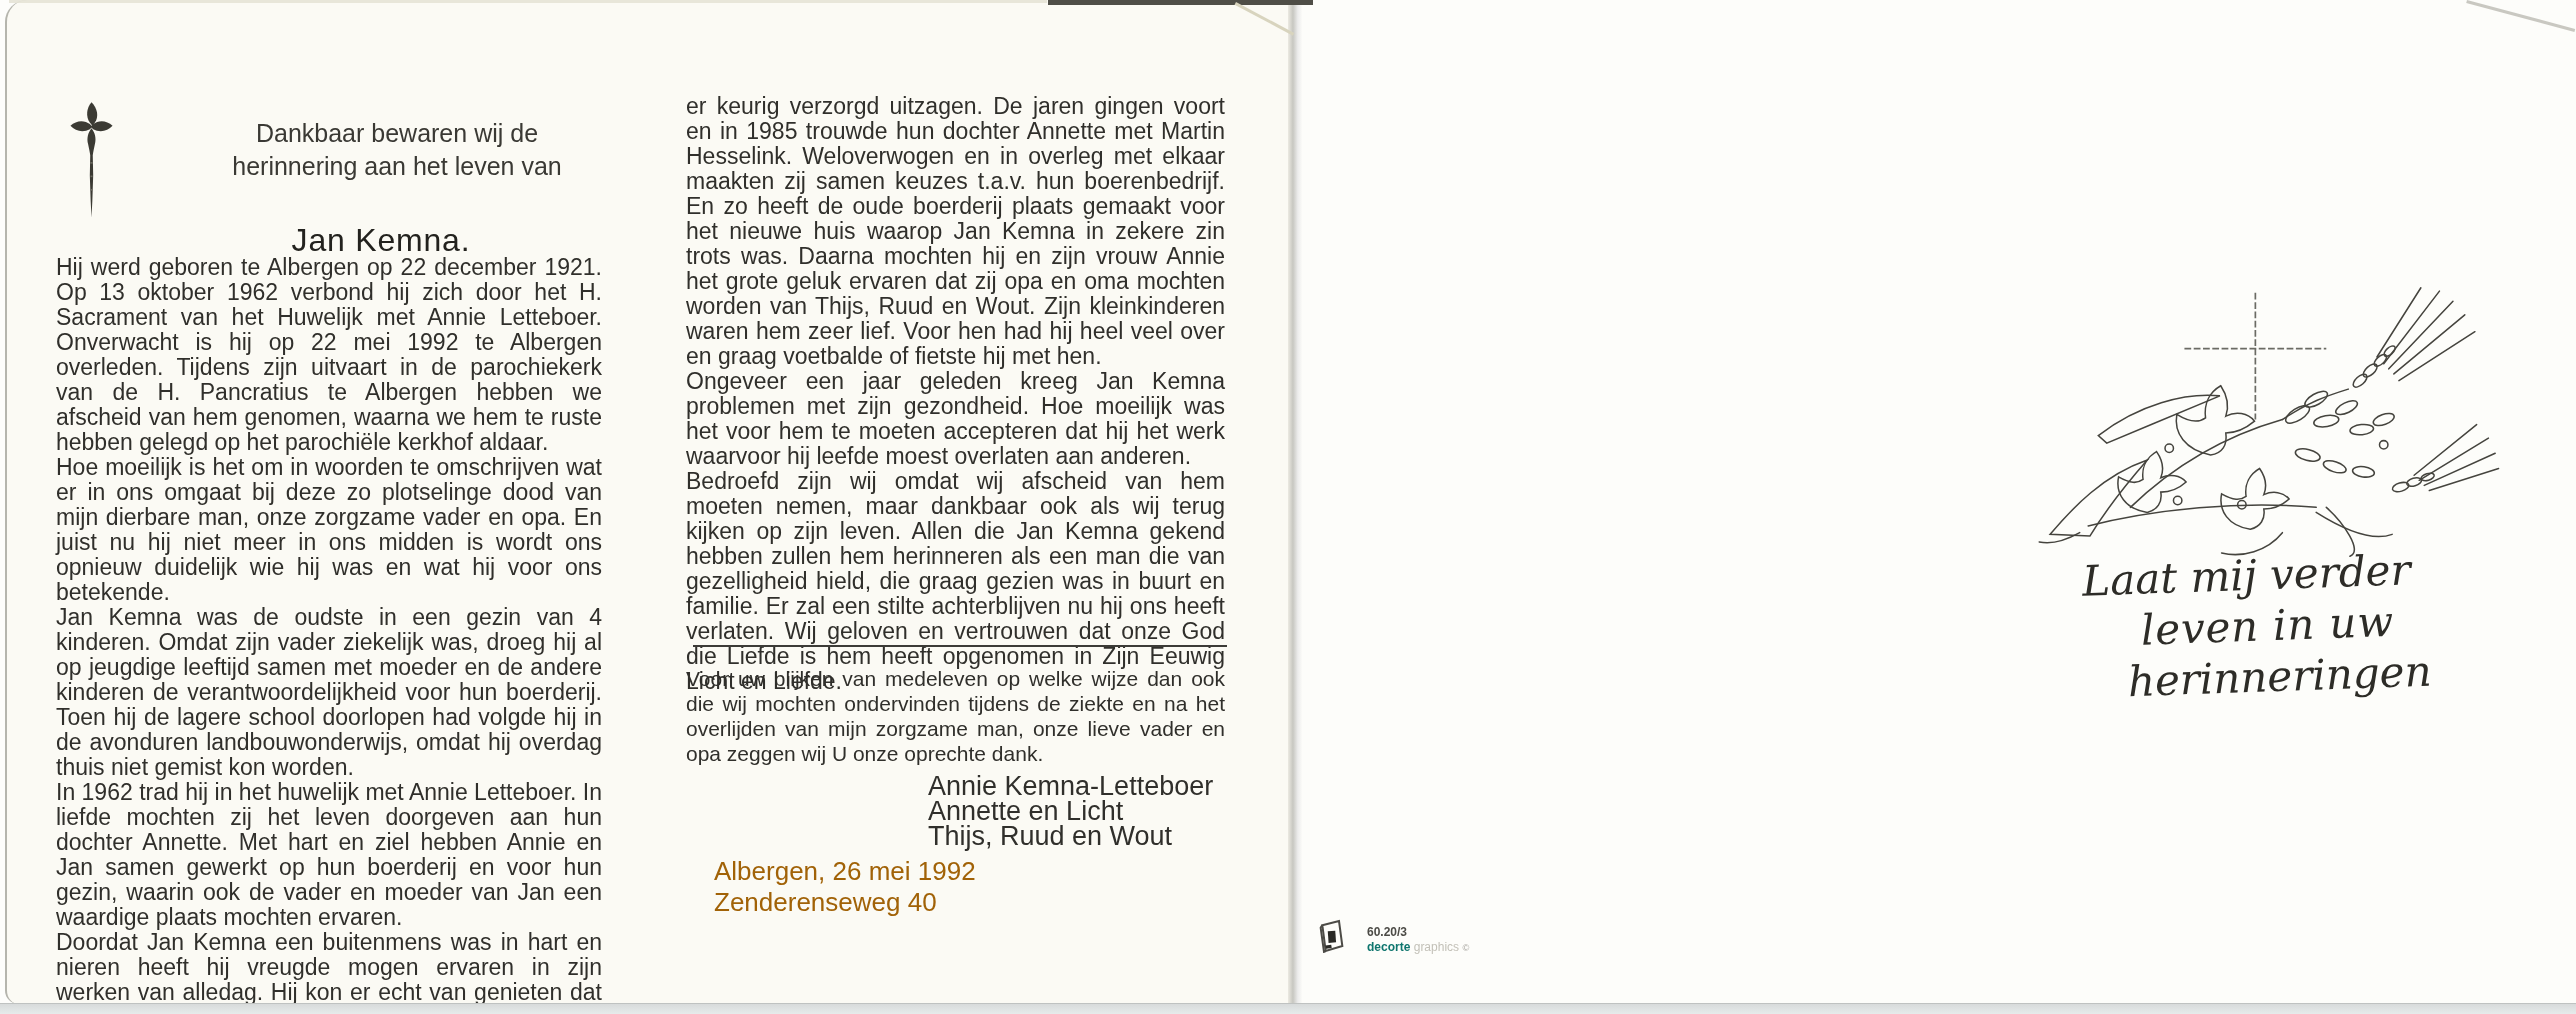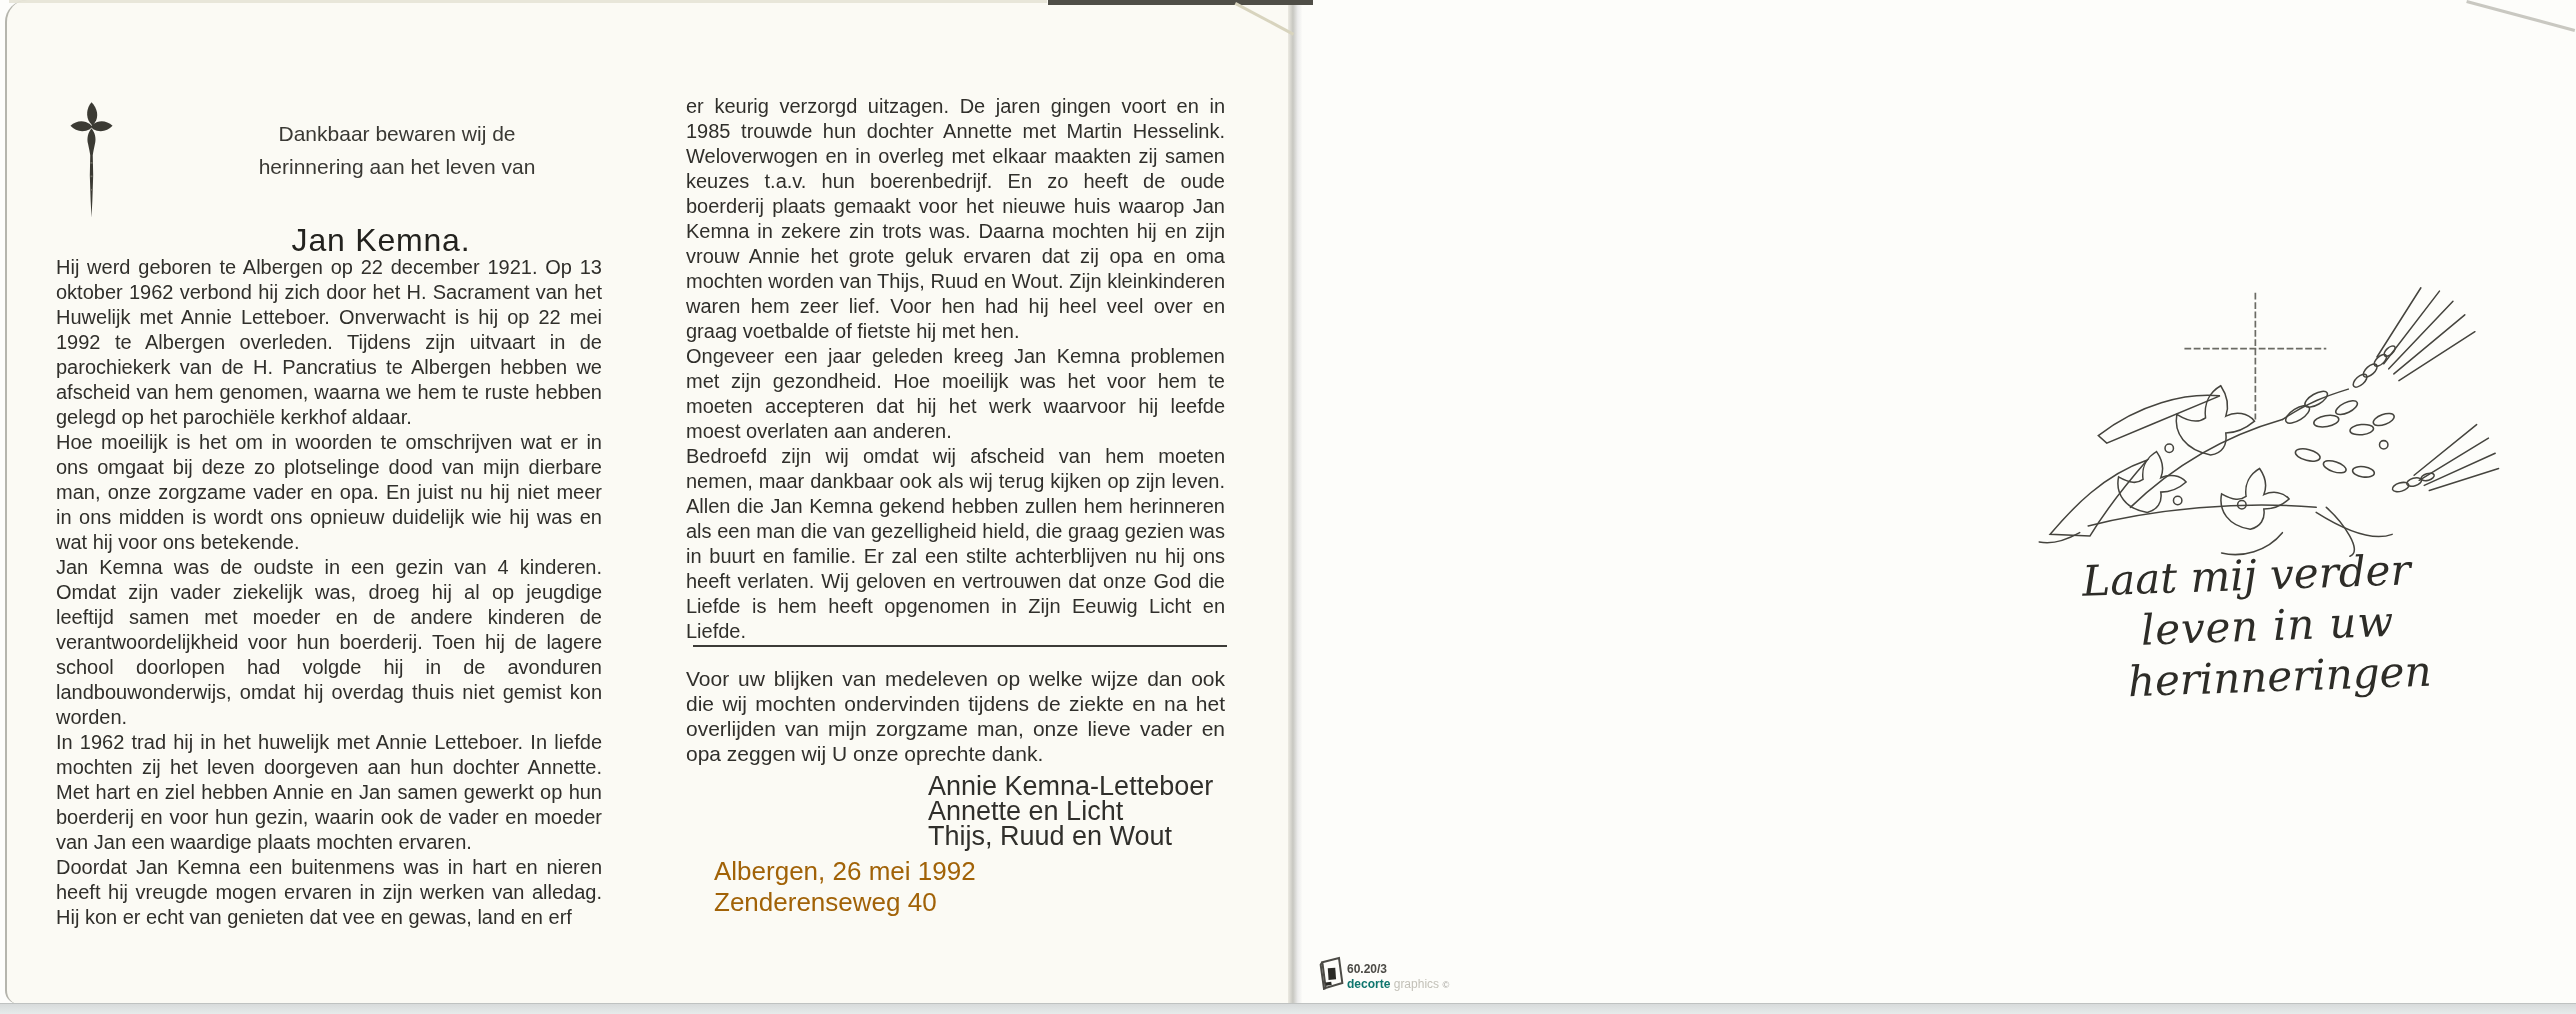--- a/index.html
+++ b/index.html
@@ -14,45 +14,45 @@
   .right-card{position:absolute;left:1302px;top:0;width:1274px;height:1004px;background:#fdfdfa;}
   .bottom-strip{position:absolute;left:0;top:1003px;width:2576px;height:12px;
         background:linear-gradient(#d8dbdb,#eaeeee);border-top:0.8px solid #bfc2c1;}
   .top-edge-left{position:absolute;left:8.5px;top:0;width:1038px;height:2.5px;background:#e4e2d4;opacity:.85;}
   .top-edge-dark{position:absolute;left:1048px;top:0;width:265px;height:5px;background:#4f4e47;}
   .curl-left{position:absolute;left:1236px;top:1.7px;width:66px;height:2.5px;background:#d8d4be;
              transform:rotate(28deg);transform-origin:left top;}
   .curl-right{position:absolute;left:2467px;top:0;width:112px;height:2.5px;background:#c9c8c1;
               transform:rotate(15deg);transform-origin:left top;}
   
-  .col{position:absolute;color:#302f2b;font-size:20px;line-height:25px;text-align:justify;}
+  .col{position:absolute;color:#302f2b;font-size:23px;line-height:25px;text-align:justify;}
   .col p{margin:0;}
   .col1{left:56px;top:255px;width:546px;}
   .col2{left:686px;top:94px;width:539px;}
   .header-block{position:absolute;left:152px;top:117px;width:490px;text-align:center;
-                color:#3a3934;font-size:21px;line-height:33px;}
+                color:#3a3934;font-size:25px;line-height:33px;}
   .title{position:absolute;left:136px;top:222px;width:490px;text-align:center;
          color:#23221e;font-size:32px;font-weight:normal;letter-spacing:0.8px;}
   .divider{position:absolute;left:693px;top:645px;width:534px;height:1.7px;background:#3c3b37;}
   .thanks{position:absolute;left:686px;top:666px;width:539px;color:#302f2b;
           font-size:21px;line-height:25px;text-align:justify;}
   .signatures{position:absolute;left:928px;top:774px;color:#302f2b;font-size:27px;line-height:25px;}
   .placedate{position:absolute;left:686px;top:856px;color:#a16207;font-size:26px;line-height:31px;margin-left:28px;}
   
   .cross-icon{position:absolute;left:66px;top:98px;}
   
   .artwork{position:absolute;left:2029px;top:254px;}
   .calligraphy{position:absolute;left:2067px;top:548px;width:473px;
                font-family:"DejaVu Serif", serif;font-style:italic;color:#2d2c27;
                font-size:42px;line-height:51px;transform:rotate(-2deg);}
   .calligraphy .c1{margin-left:17px;}
   .calligraphy .c2{margin-left:74px;letter-spacing:0.8px;}
   .calligraphy .c3{margin-left:59px;}
   
-  .stamp{position:absolute;left:1319px;top:956px;display:flex;align-items:flex-end;gap:3px;}
+  .stamp{position:absolute;left:1319px;top:919px;display:flex;align-items:flex-end;gap:23px;}
   .stamp-text{display:flex;flex-direction:column;justify-content:flex-end;padding-bottom:0.8px;}
   .stamp-code{font-size:12px;font-weight:bold;color:#4c4b46;line-height:14.4px;}
   .stamp-brandline{font-size:12px;line-height:14.4px;}
   .stamp-brand{font-weight:bold;color:#0f766e;}
   .stamp-brand2{color:#c3c1b8;}
   .stamp-copy{color:#a8a6a0;font-size:9.3px;}
 </style>
 </head>
 <body>
 

